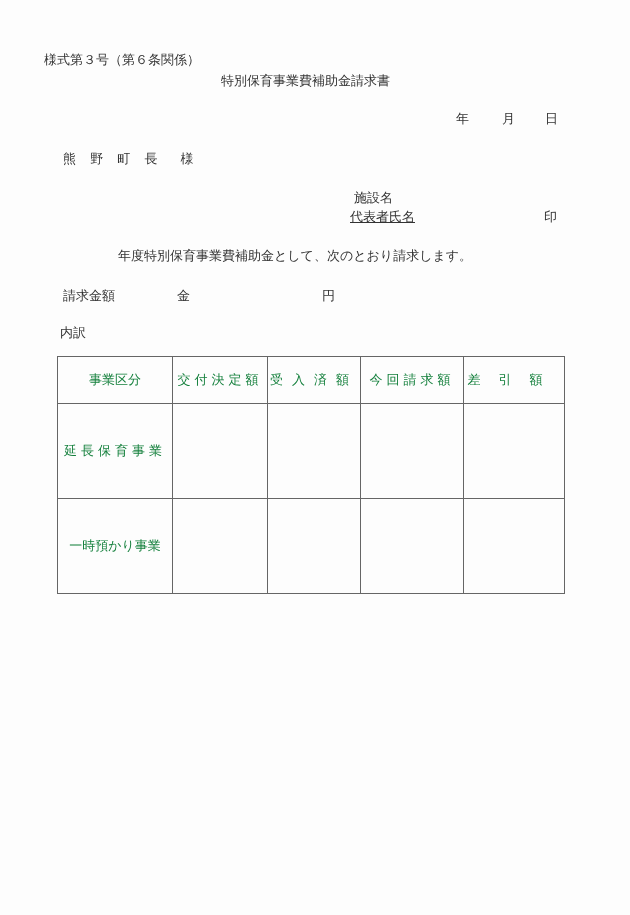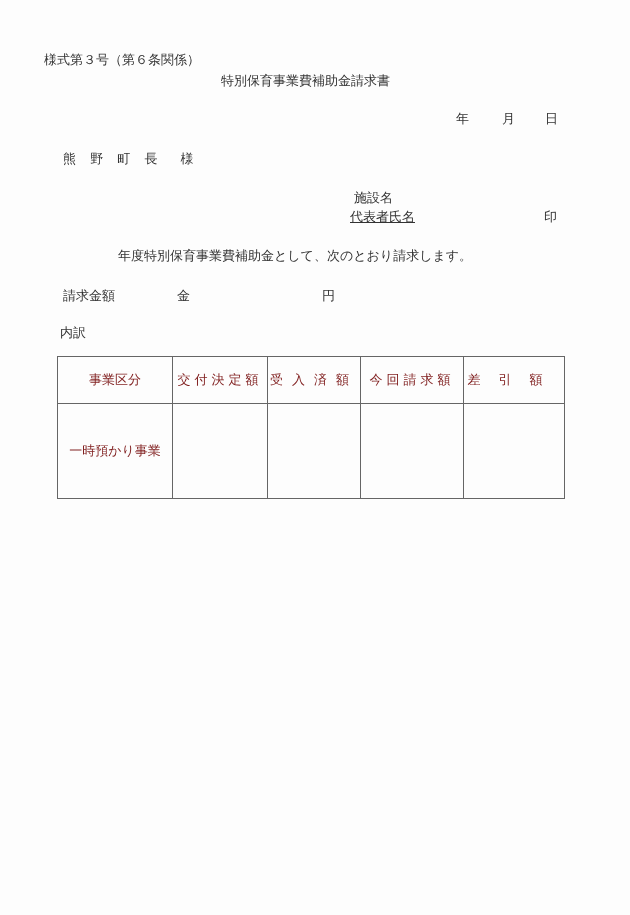--- a/index.html
+++ b/index.html
@@ -21,21 +21,21 @@
   .claim-kin { left: 177px; top: 289px; }
   .claim-yen { left: 322px; top: 289px; }
   .breakdown { left: 60px; top: 326px; }
 
   table.grid {
     position: absolute; left: 57px; top: 356px; border-collapse: collapse;
     table-layout: fixed;
   }
   table.grid td {
     border: 1px solid #666; padding: 0; text-align: center; vertical-align: middle;
-    font-size: 13px; color: #7f1d1d;
+    font-size: 13px; color: #15803d;
   }
   table.grid tr.head td { height: 46px; }
   table.grid tr.row td { height: 94px; }
   .c1 { width: 114px; } .c2 { width: 94px; } .c3 { width: 92px; } .c4 { width: 102px; margin-left: 23px; } .c5 { width: 100px; }
   .spaced { letter-spacing: 4px; }
   .wide { letter-spacing: 9px; margin-left: 44px; }
   .wider { letter-spacing: 18px; }
 </style>
 </head>
 <body>
@@ -64,20 +64,27 @@
 <table class="grid">
   <tbody>
       <tr class="head">
     <td class="c1">事業区分</td>
     <td class="c2 spaced">交付決定額</td>
     <td class="c3 wide">受入済額</td>
     <td class="c4 spaced">今回請求額</td>
     <td class="c5 wider">差引額</td>
   </tr>
   <tr class="row">
+    <td class="c1 spaced">延長保育事業</td>
+    <td class="c2"></td>
+    <td class="c3"></td>
+    <td class="c4"></td>
+    <td class="c5"></td>
+  </tr>
+  <tr class="row">
     <td class="c1">一時預かり事業</td>
     <td class="c2"></td>
     <td class="c3"></td>
     <td class="c4"></td>
     <td class="c5"></td>
   </tr>
 </tbody>
   </table>
 
 </body></html>

